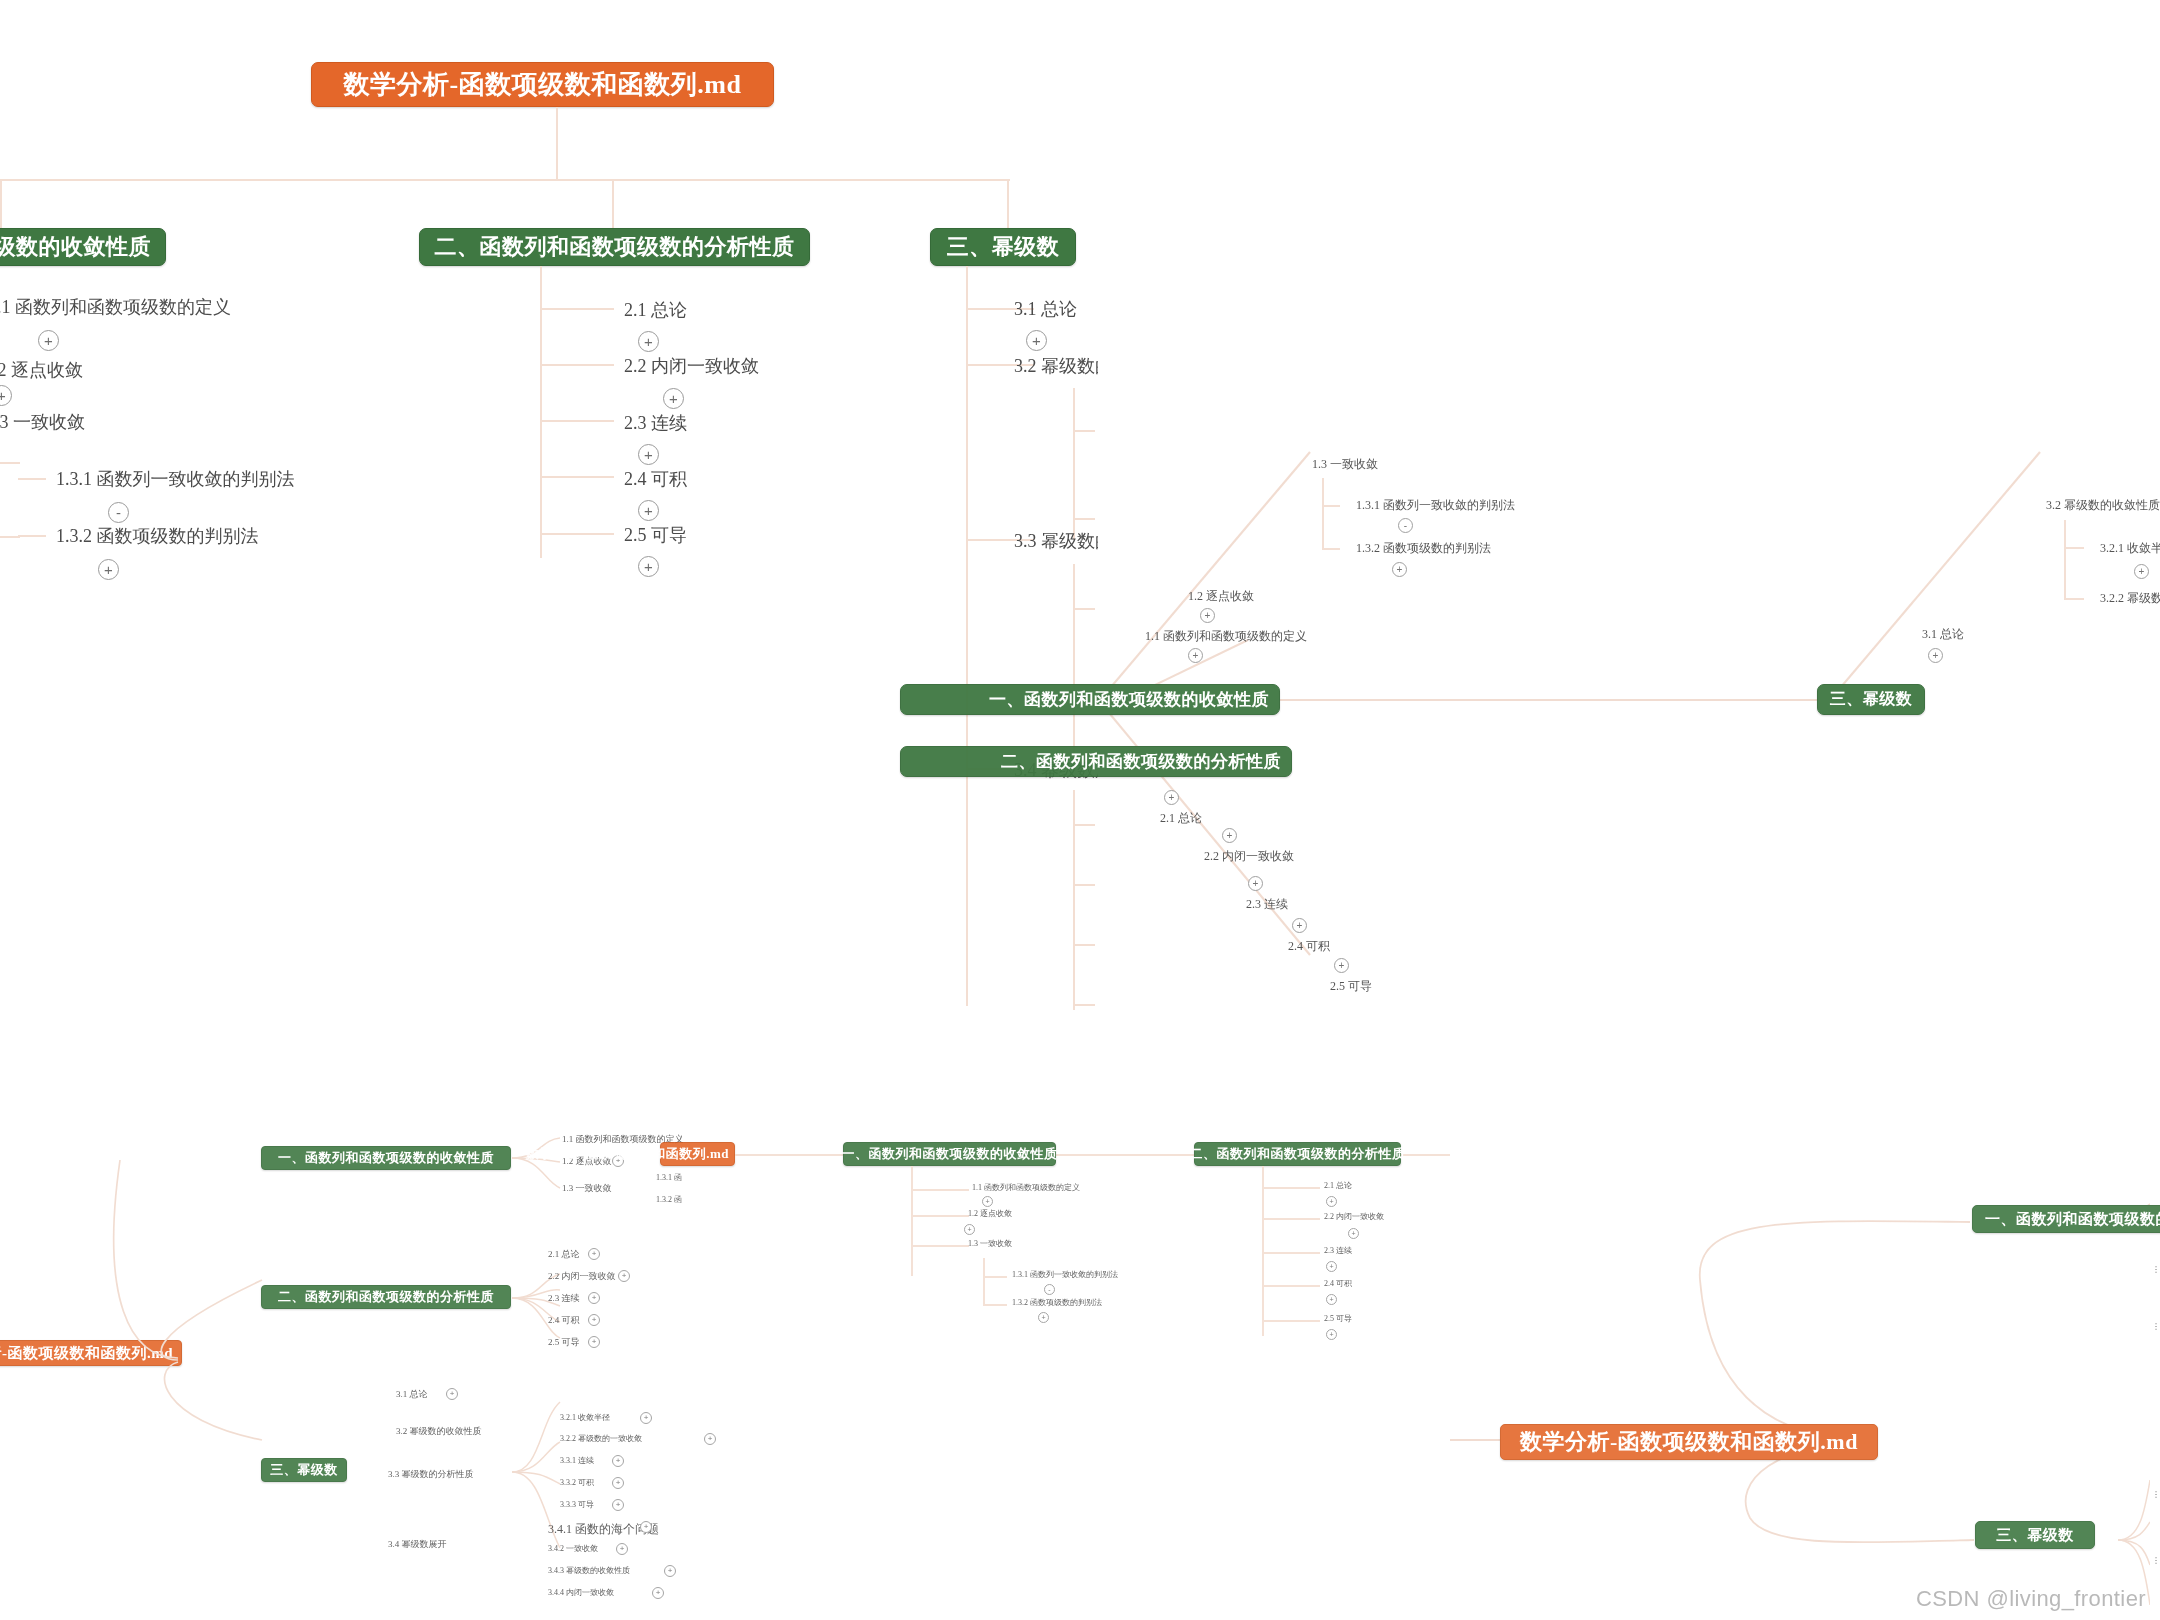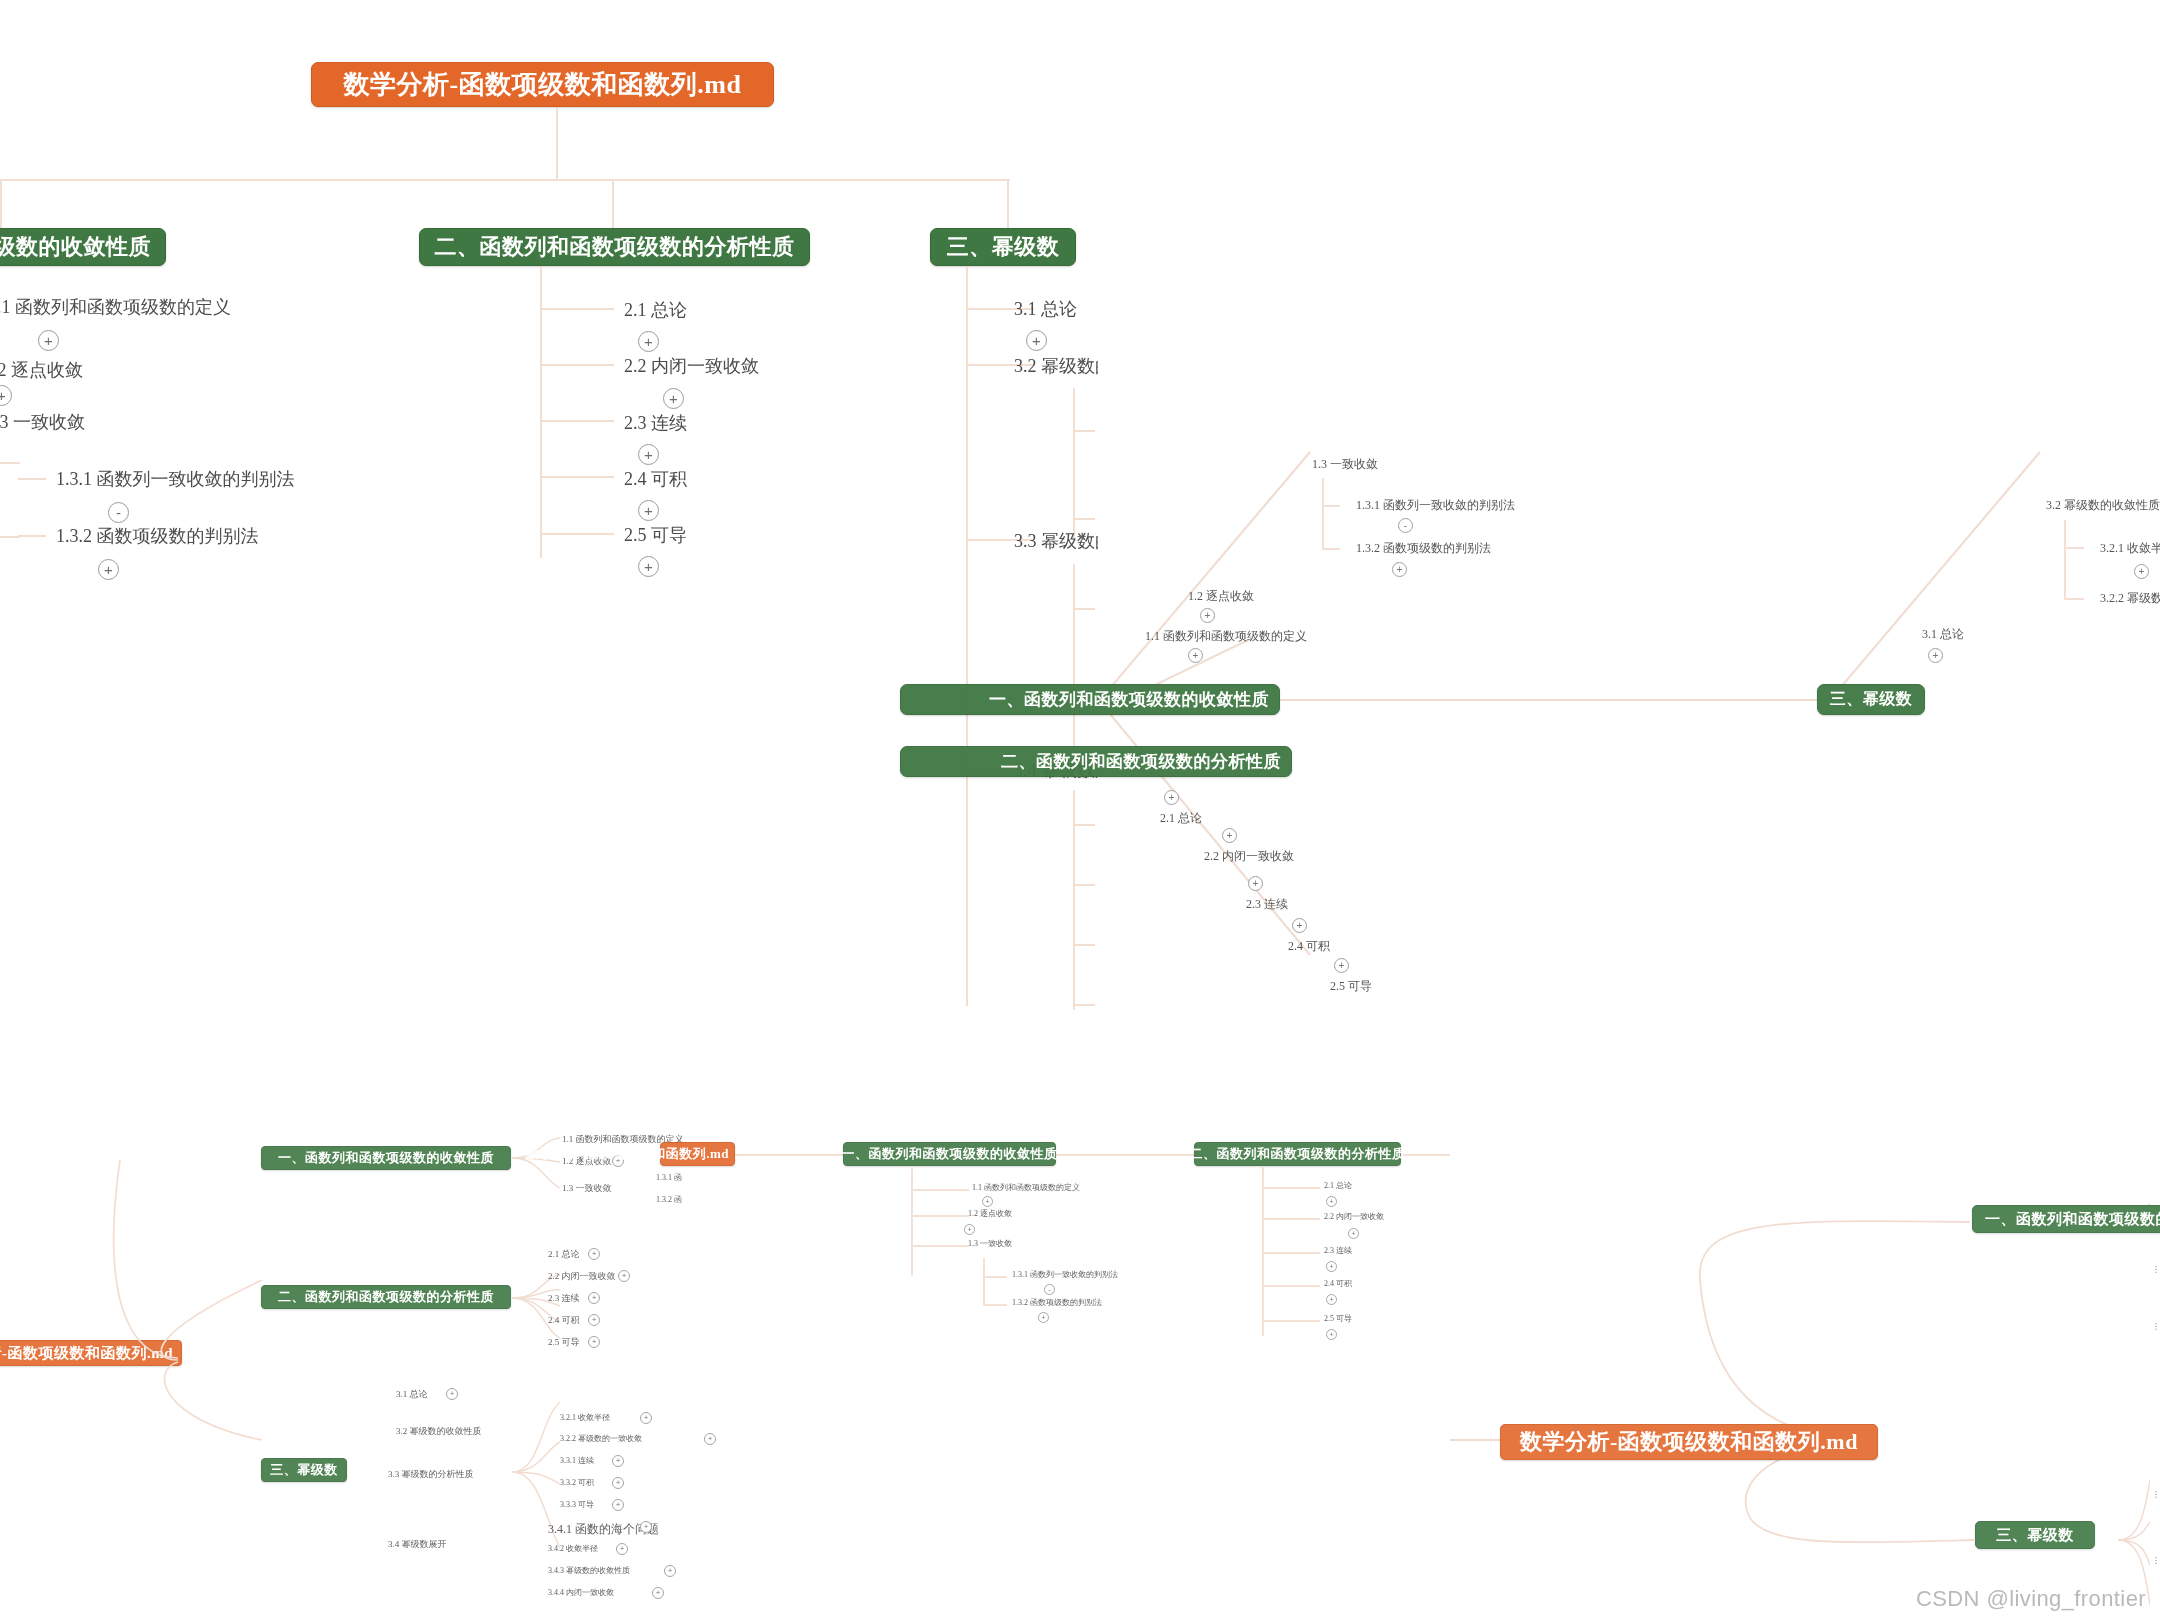--- a/index.html
+++ b/index.html
@@ -282,21 +282,21 @@
 
     <div class="leaf" style="left:560px;top:1455px;font-size:8px;">3.3.1 连续</div>
     <div class="tgl" style="left:612px;top:1455px;width:10px;height:10px;font-size:8px;">+</div>
     <div class="leaf" style="left:560px;top:1477px;font-size:8px;">3.3.2 可积</div>
     <div class="tgl" style="left:612px;top:1477px;width:10px;height:10px;font-size:8px;">+</div>
     <div class="leaf" style="left:560px;top:1499px;font-size:8px;">3.3.3 可导</div>
     <div class="tgl" style="left:612px;top:1499px;width:10px;height:10px;font-size:8px;">+</div>
 
     <div class="leaf" style="left:548px;top:1521px;font-size:12px;">3.4.1 函数的海个问题</div>
     <div class="tgl" style="left:640px;top:1521px;width:10px;height:10px;font-size:8px;">+</div>
-    <div class="leaf" style="left:548px;top:1543px;font-size:8px;">3.4.2 收敛半径</div>
+    <div class="leaf" style="left:548px;top:1543px;font-size:8px;">3.4.2 一致收敛</div>
     <div class="tgl" style="left:616px;top:1543px;width:10px;height:10px;font-size:8px;">+</div>
     <div class="leaf" style="left:548px;top:1565px;font-size:8px;">3.4.3 幂级数的收敛性质</div>
     <div class="tgl" style="left:664px;top:1565px;width:10px;height:10px;font-size:8px;">+</div>
     <div class="leaf" style="left:548px;top:1587px;font-size:8px;">3.4.4 内闭一致收敛</div>
     <div class="tgl" style="left:652px;top:1587px;width:10px;height:10px;font-size:8px;">+</div>
   </div>
 
   <div class="softer">
 
     <div class="node root" style="left:660px;top:1142px;width:75px;height:24px;font-size:13px;

